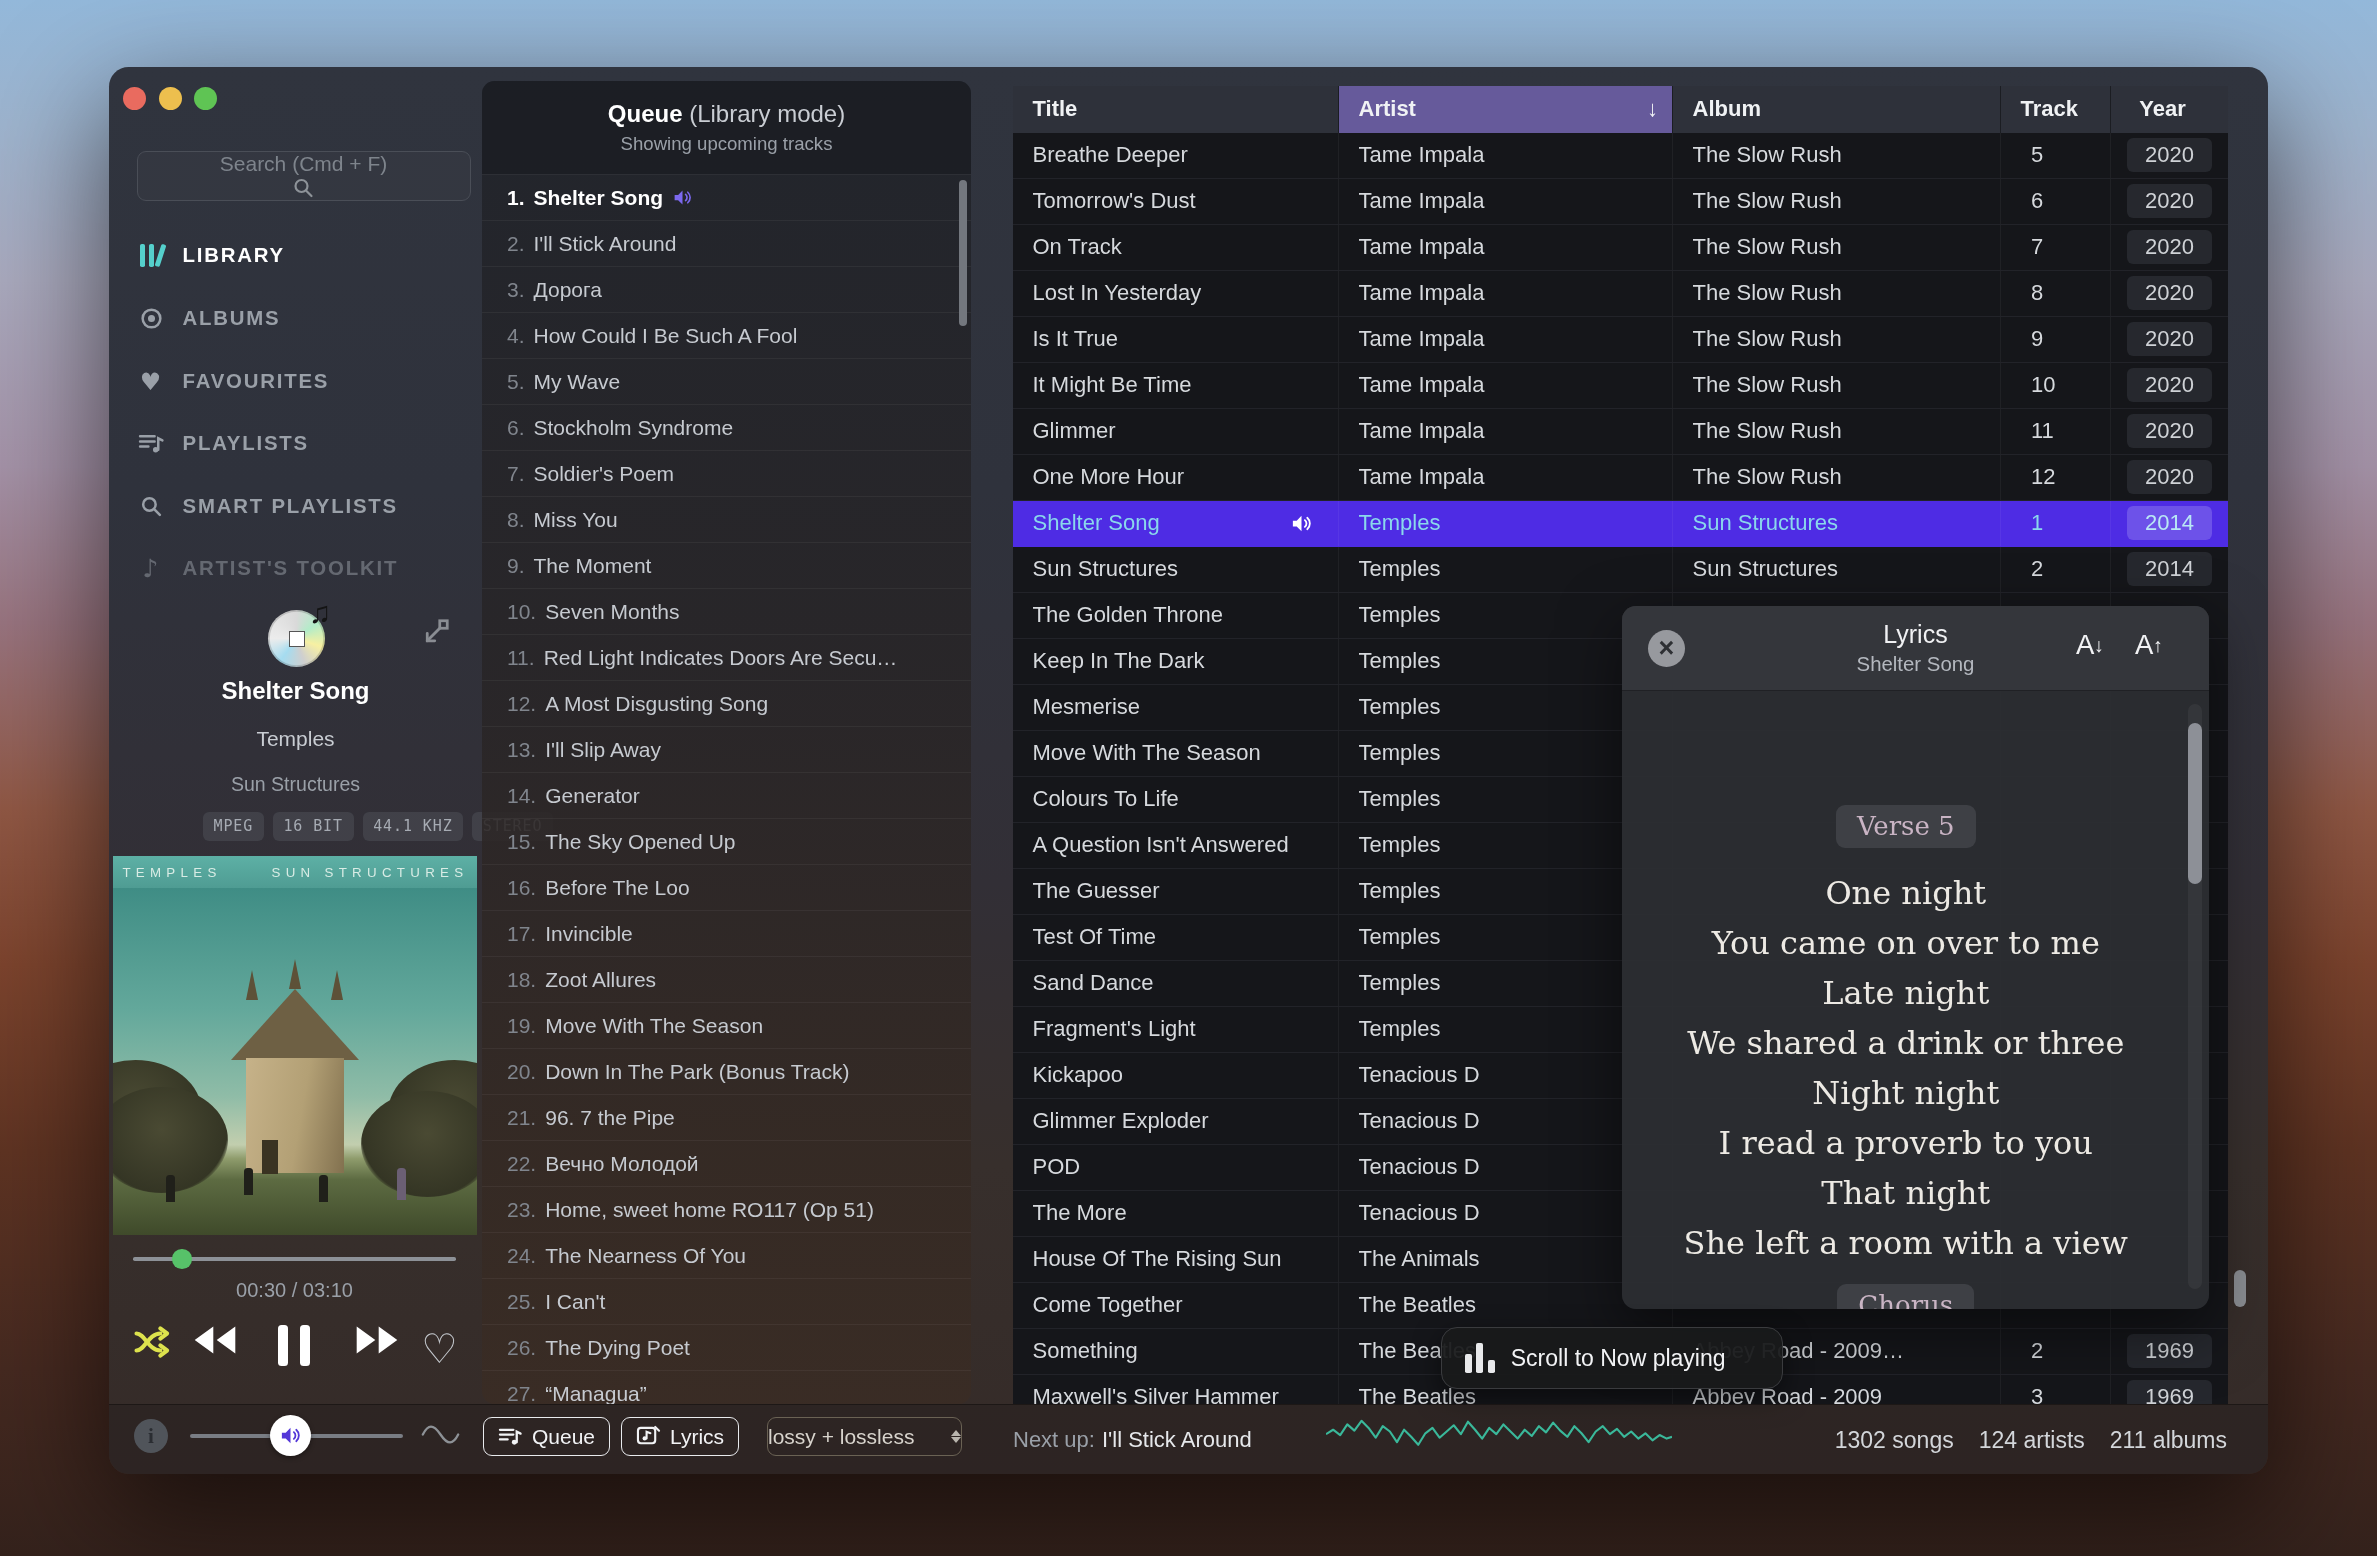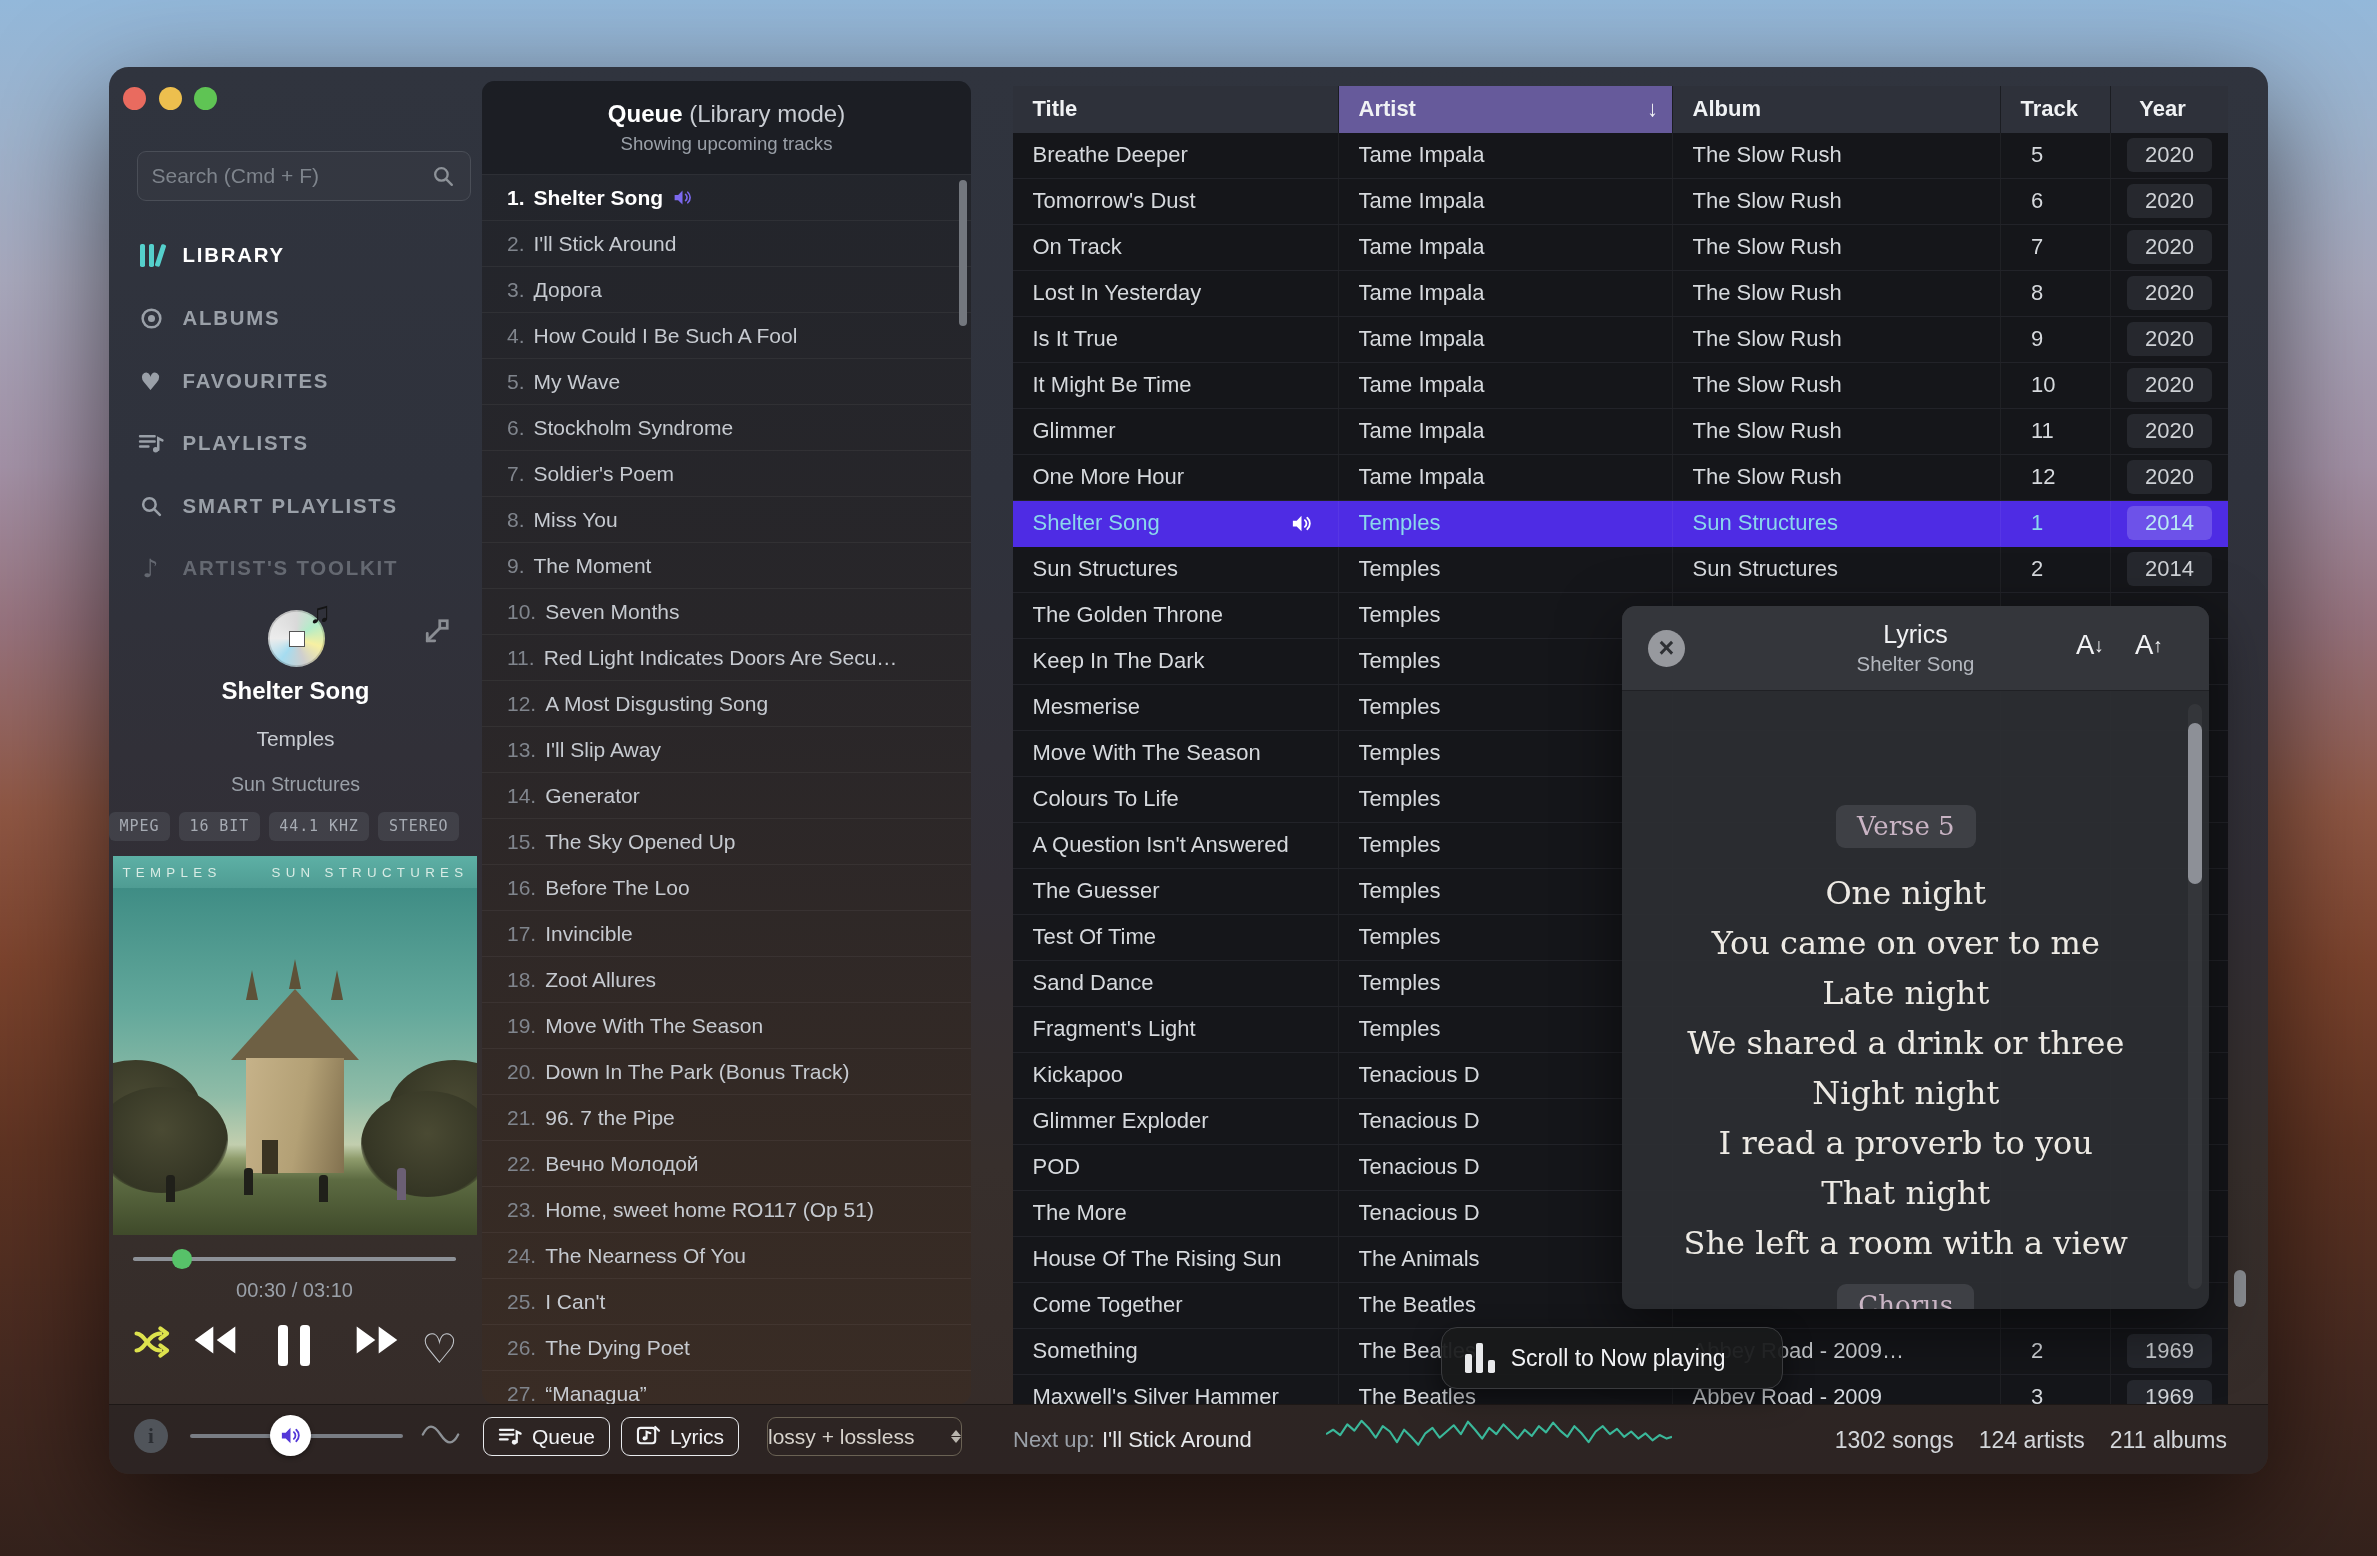--- a/index.html
+++ b/index.html
@@ -16,21 +16,21 @@
   }
   
   .tl { position:absolute; width:23px; height:23px; border-radius:50%; top:19.5px; }
   .tl.r { left:14px;  background:#e96b5f; }
   .tl.y { left:50px;  background:#edbf4e; }
   .tl.g { left:85px;  background:#5fc454; }
   
   .search-box {
     position:absolute; left:27.5px; top:84px; width:334px; height:50px;
     border:1.8px solid #4a4e57; border-radius:9px; background:rgba(255,255,255,.02);
-    display:flex; align-items:center; padding:0 14px; color:#7e848c; font-size:21px;
+    display:flex; align-items:center; padding:0 14px; color:#7e848c; font-size:21px;flex-direction:column;
   }
   .search-box .ph { flex:1; }
   .nav-item {
     position:absolute; left:27.5px; width:328px; height:41px;
     display:flex; align-items:center; gap:16px;
     color:#9aa0a8; font-size:20.4px; font-weight:700; letter-spacing:1.8px; cursor:default;
   }
   .nav-item .ic { width:30px; display:flex; justify-content:center; align-items:center; }
   .nav-item.active { color:#ffffff; }
   .nav-item.faded { opacity:.5; }
@@ -40,21 +40,21 @@
     position:absolute; left:159px; top:543px; width:57px; height:57px; border-radius:50%;
     background:conic-gradient(#d9d9d9,#b2ecc8 15%,#f7f0a2 30%,#cfcfcf 45%,#a5dcf0 60%,#ececec 75%,#d9d9d9);
     box-shadow:inset 0 0 0 1.8px rgba(0,0,0,.15);
   }
   .np-disc::after { content:""; position:absolute; left:21px; top:21px; width:14px; height:14px; background:#fff; border:1.8px solid #555; }
   .np-notes { position:absolute; left:200px; top:529px; font-size:30px; color:#141414; }
   .expand-ic { position:absolute; left:312px; top:550px; color:#8a8d93; }
   .np-title  { position:absolute; left:0; top:610px; width:373px; text-align:center; color:#fff; font-size:24px; font-weight:700; }
   .np-artist { position:absolute; left:0; top:660px; width:373px; text-align:center; color:#c8ccd2; font-size:21px; }
   .np-album  { position:absolute; left:0; top:706px; width:373px; text-align:center; color:#9aa0a8; font-size:19.5px; }
-  .np-badges { position:absolute; left:0; top:745px; width:444px; display:flex; justify-content:flex-start; gap:9px; }
+  .np-badges { position:absolute; left:0; top:745px; width:444px; display:flex; justify-content:flex-end; gap:9px; }
   .np-badges span {
     font-family:"DejaVu Sans Mono", monospace; font-size:15px; color:#a6abb3;
     background:rgba(120,126,136,.22); padding:5.3px 10.6px; border-radius:6.2px; letter-spacing:0.9px;
   }
   
   .art { position:absolute; left:4.4px; top:789px; width:364px; height:379px; overflow:hidden; }
   .art .band { position:absolute; left:0; top:0; right:0; height:32px; background:linear-gradient(#5db0a5,#4f9c93);
     display:flex; justify-content:space-between; align-items:center; padding:0 9px;
     color:#d9ece5; font-size:13.3px; letter-spacing:5.3px; }
   .art .sky { position:absolute; left:0; top:32px; right:0; bottom:0;

